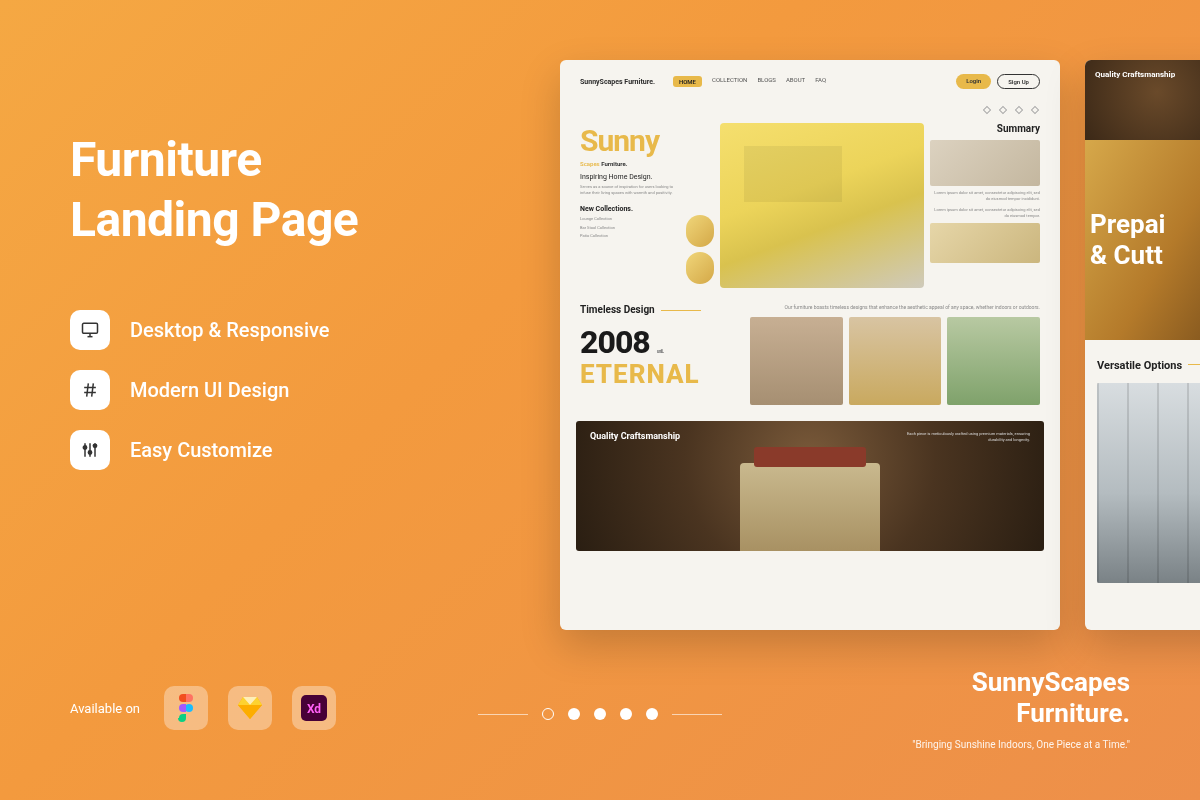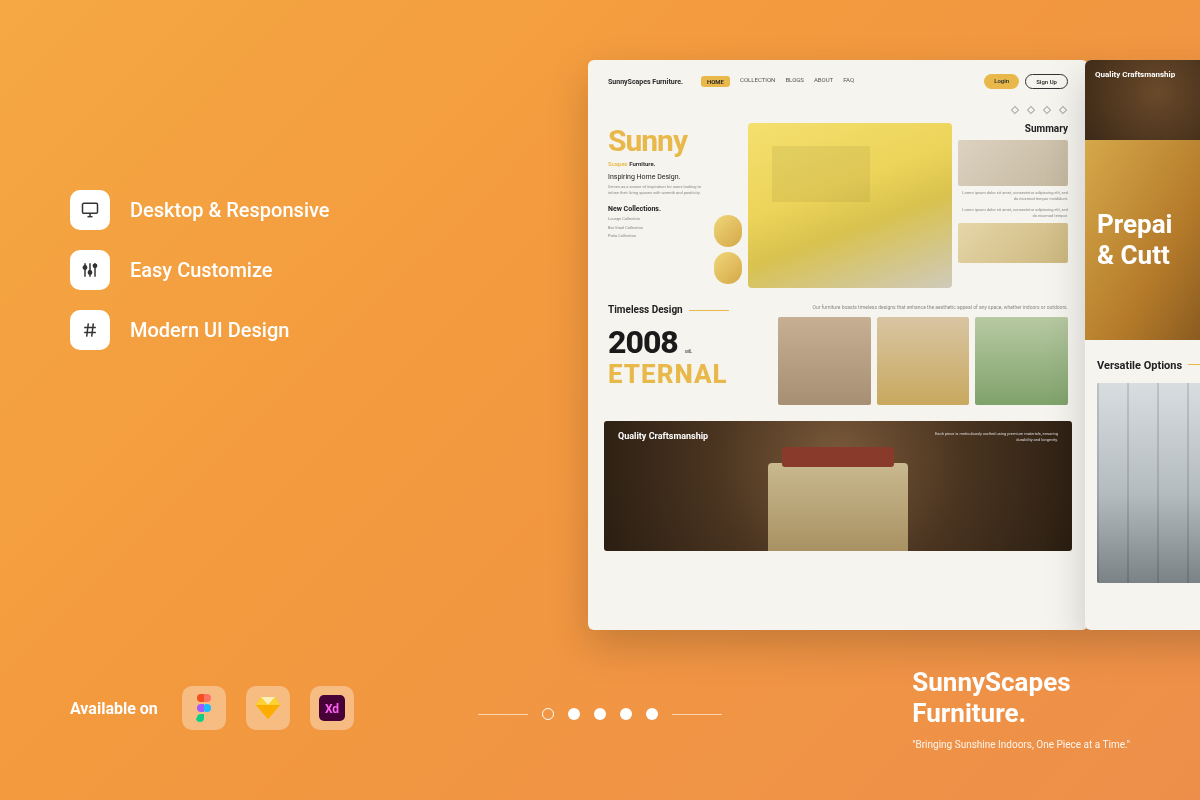--- a/index.html
+++ b/index.html
@@ -5,32 +5,32 @@
 * { margin:0; padding:0; box-sizing:border-box; font-family:-apple-system,BlinkMacSystemFont,"Segoe UI",Roboto,sans-serif; }
 body { width:1200px; height:800px; overflow:hidden; background:linear-gradient(135deg,#f5a843 0%,#f39a3e 40%,#ed8f4a 100%); position:relative; }
 .left { position:absolute; left:70px; top:130px; width:440px; color:#fff; }
 .title { font-size:48px; font-weight:700; line-height:1.25; letter-spacing:-0.5px; }
 .features { margin-top:60px; display:flex; flex-direction:column; gap:20px; }
 .feature { display:flex; align-items:center; gap:20px; }
 .fbox { width:40px; height:40px; background:#fff; border-radius:10px; display:flex; align-items:center; justify-content:center; }
 .fbox svg { width:20px; height:20px; stroke:#333; fill:none; stroke-width:1.8; }
 .ftext { font-size:20px; font-weight:500; color:#fff; }
 .avail-row { position:absolute; left:70px; bottom:70px; display:flex; align-items:center; gap:20px; color:#fff; }
-.avail-label { font-size:16px; font-weight:700; margin-right:4px; }
+.avail-label { font-size:13px; font-weight:400; margin-right:4px; }
 .tool { width:44px; height:44px; background:rgba(255,255,255,0.35); border-radius:10px; display:flex; align-items:center; justify-content:center; }
 .pager { position:absolute; left:50%; bottom:80px; transform:translateX(-50%); display:flex; align-items:center; gap:14px; }
 .pager-line { width:50px; height:1px; background:rgba(255,255,255,0.6); }
 .pdot { width:12px; height:12px; border-radius:50%; background:#fff; }
 .pdot.hollow { background:transparent; border:1.5px solid #fff; }
-.brand-block { position:absolute; right:70px; bottom:50px; text-align:left; color:#fff; }
+.brand-block { position:absolute; right:70px; bottom:50px; text-align:right; color:#fff; }
 .brand-name { font-size:26px; font-weight:700; line-height:1.2; }
 .brand-tag { font-size:10px; margin-top:10px; opacity:0.9; }
 
 .mock { position:absolute; background:#f6f4ef; border-radius:6px; box-shadow:0 16px 40px rgba(0,0,0,0.18); overflow:hidden; }
-.mock1 { left:560px; top:60px; width:500px; height:570px;margin-left:28px; }
+.mock1 { left:560px; top:60px; width:500px; height:570px; }
 .m-nav { display:flex; align-items:center; padding:14px 20px; font-size:7px; gap:12px; }
 .m-logo { font-weight:700; color:#2a2a2a; }
 .m-links { display:flex; gap:10px; color:#555; font-size:6px; margin-left:6px;}
 .m-links span.active { background:#e8b94a; color:#222; padding:2px 6px; border-radius:3px; font-weight:600; }
 .m-auth { margin-left:auto; display:flex; gap:6px; }
 .pill { padding:3px 10px; border-radius:10px; font-size:6px; font-weight:600; }
 .pill.login { background:#e8b94a; color:#333; }
 .pill.signup { border:1px solid #333; color:#333; }
 .m-dots { display:flex; justify-content:flex-end; gap:10px; padding:4px 22px 6px; }
 .m-dots span { width:6px; height:6px; border:1px solid #aaa; transform:rotate(45deg); }
@@ -73,66 +73,70 @@
 .m-banner { margin:10px 16px 0; height:130px; border-radius:3px; position:relative; background:radial-gradient(circle at 50% 30%,#7a5a3a 0%,#4a3420 50%,#2a1e12 100%); overflow:hidden; }
 .m-banner-title { position:absolute; left:14px; top:10px; color:#fff; font-size:9px; font-weight:700; }
 .m-banner-sub { position:absolute; right:14px; top:10px; color:#ddd; font-size:4px; text-align:right; line-height:1.4; width:130px; }
 .m-brush { position:absolute; left:50%; bottom:-22px; transform:translateX(-50%); width:140px; height:110px; background:linear-gradient(#c9b98e,#a08758); border-radius:4px 4px 0 0; }
 .m-brush::before { content:""; position:absolute; top:-16px; left:10%; width:80%; height:20px; background:#8a3a2a; border-radius:3px; }
 
 .mock2 { left:1085px; top:60px; width:180px; height:570px; }
 .m2-top { height:80px; background:radial-gradient(circle at 40% 40%,#6a4a2a,#2a1c10); position:relative; }
 .m2-top-title { position:absolute; left:10px; top:10px; color:#fff; font-size:8px; font-weight:700; }
 .m2-hero { height:200px; background:linear-gradient(120deg,#d6a84a 0%,#b47a2a 50%,#6a4418 100%); position:relative; display:flex; align-items:center; }
-.m2-hero-text { color:#fff; font-size:26px; font-weight:700; line-height:1.2; padding-left:12px; }
+.m2-hero-text { color:#fff; font-size:26px; font-weight:700; line-height:1.2; padding-left:5px; }
 .m2-sec { padding:14px 12px; }
 .m2-sec-title { font-size:11px; font-weight:700; color:#222; }
 .m2-sec-bar { display:inline-block; width:30px; height:1px; background:#e8b94a; vertical-align:middle; margin-left:6px; }
 .m2-img { margin-top:10px; height:200px; background:linear-gradient(180deg,#d8dde0 0%,#b4bcc0 55%,#7a8286 100%); border-radius:2px; position:relative; }
 .m2-img::after{content:"";position:absolute;inset:0;background:repeating-linear-gradient(90deg,rgba(0,0,0,0.12) 0 2px,transparent 2px 30px);}
 </style>
 </head>
 <body>
 
 <div class="left">
+  <div class="title">
+    <span>Furniture</span><br>
+    <span>Landing Page</span>
+  </div>
   <div class="features">
     <div class="feature">
       <div class="fbox">
           <svg viewBox="0 0 24 24">
             <rect x="3" y="4" width="18" height="12" rx="1.5"></rect>
             <line x1="9" y1="20" x2="15" y2="20"></line>
             <line x1="12" y1="16" x2="12" y2="20"></line>
           </svg>
         </div>
       <div class="ftext">Desktop &amp; Responsive</div>
+    </div>
+    <div class="feature">
+      <div class="fbox">
+          <svg viewBox="0 0 24 24">
+            <line x1="5" y1="9" x2="19" y2="9"></line>
+            <line x1="5" y1="15" x2="19" y2="15"></line>
+            <line x1="10" y1="4" x2="8" y2="20"></line>
+            <line x1="16" y1="4" x2="14" y2="20"></line>
+          </svg>
+        </div>
+      <div class="ftext">Modern UI Design</div>
     </div>
     <div class="feature">
       <div class="fbox">
           <svg viewBox="0 0 24 24">
             <line x1="6" y1="4" x2="6" y2="20"></line>
             <line x1="12" y1="4" x2="12" y2="20"></line>
             <line x1="18" y1="4" x2="18" y2="20"></line>
             <circle cx="6" cy="9" r="2" fill="#333"></circle>
             <circle cx="12" cy="15" r="2" fill="#333"></circle>
             <circle cx="18" cy="7" r="2" fill="#333"></circle>
           </svg>
         </div>
       <div class="ftext">Easy Customize</div>
     </div>
-    <div class="feature">
-      <div class="fbox">
-          <svg viewBox="0 0 24 24">
-            <line x1="5" y1="9" x2="19" y2="9"></line>
-            <line x1="5" y1="15" x2="19" y2="15"></line>
-            <line x1="10" y1="4" x2="8" y2="20"></line>
-            <line x1="16" y1="4" x2="14" y2="20"></line>
-          </svg>
-        </div>
-      <div class="ftext">Modern UI Design</div>
-    </div>
   </div>
 </div>
 
 <div class="avail-row">
   <span class="avail-label">Available on</span>
   <div class="tool">
       <svg width="20" height="28" viewBox="0 0 20 28">
         <circle cx="13" cy="14" r="4" fill="#1abcfe"></circle>
         <path d="M3 4 a4 4 0 0 1 4-4 h3 v8 h-3 a4 4 0 0 1-4-4z" fill="#f24e1e"></path>
         <path d="M10 0 h3 a4 4 0 0 1 0 8 h-3z" fill="#ff7262"></path>

